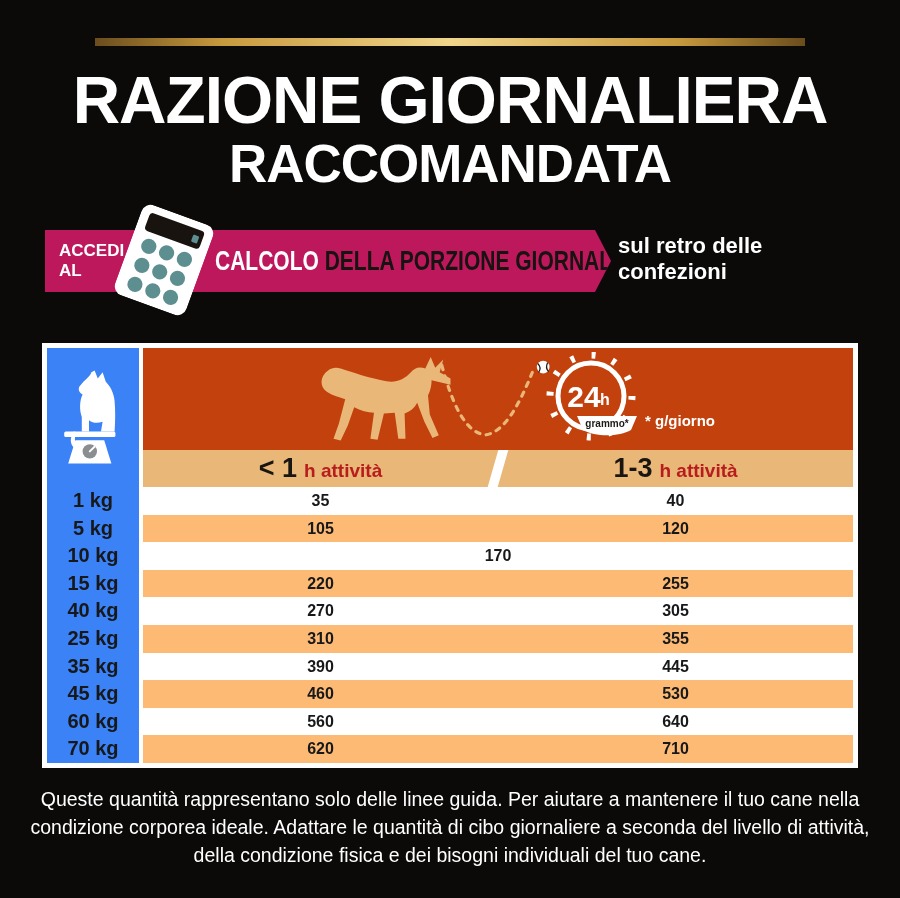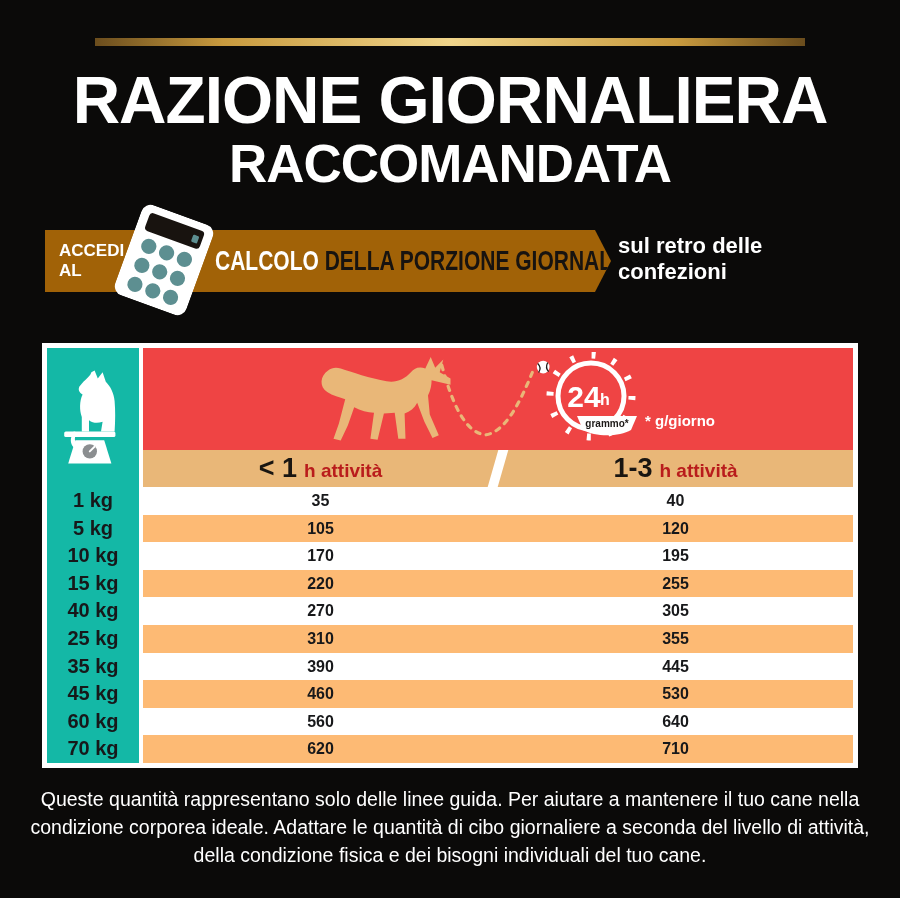--- a/index.html
+++ b/index.html
@@ -6,43 +6,43 @@
   .page{position:relative;width:900px;height:898px;background:#0b0a09;overflow:hidden;
         font-family:"Liberation Sans",sans-serif;}
 
   .gold-line{position:absolute;top:38px;left:95px;width:710px;height:8px;
     background:linear-gradient(90deg,#6b4d1d 0%,#c89a3e 18%,#f0d58b 50%,#c89a3e 82%,#6b4d1d 100%);}
 
   .title{position:absolute;top:64px;left:0;width:100%;text-align:center;color:#ffffff;font-weight:bold;}
   .title-l1{font-size:67px;line-height:1.08;letter-spacing:-1px;transform:scaleX(0.98);}
   .title-l2{font-size:54px;line-height:1.0;letter-spacing:-1px;transform:scaleX(0.98);}
 
-  .banner{position:absolute;top:230px;left:45px;width:566px;height:62px;background:#a16207;
+  .banner{position:absolute;top:230px;left:45px;width:566px;height:62px;background:#be185d;
     clip-path:polygon(0 0, calc(100% - 16px) 0, 100% 50%, calc(100% - 16px) 100%, 0 100%);}
   .access{position:absolute;left:14px;top:50%;transform:translateY(-50%);
     color:#ffffff;font-weight:bold;font-size:17px;line-height:1.15;width:70px;}
   .calc-text{position:absolute;left:170px;top:50%;transform:translateY(-50%) scaleX(0.75);
     transform-origin:left center;white-space:nowrap;font-weight:bold;font-size:28px;letter-spacing:0;}
   .calc-white{color:#ffffff;}
   .calc-black{color:#171310;}
   .calculator{position:absolute;left:126px;top:212px;width:76px;height:96px;
     transform:rotate(20deg);z-index:2;}
   .note{position:absolute;left:618px;top:233px;width:185px;color:#ffffff;
     font-weight:bold;font-size:22px;line-height:1.18;}
 
   .table{position:absolute;left:42px;top:343px;width:816px;height:425px;
     background:#ffffff;border:5px solid #ffffff;box-sizing:border-box;display:flex;}
-  .left-col{width:92px;background:#14b8a6;display:flex;flex-direction:column;}
+  .left-col{width:92px;background:#3b82f6;display:flex;flex-direction:column;}
   .left-icon-area{height:139px;display:flex;justify-content:center;align-items:flex-start;
     padding-top:7px;box-sizing:border-box;}
   .weight-cell{height:27.6px;line-height:27.6px;text-align:center;
     font-weight:bold;font-size:20px;color:#17181a;}
   .divider{width:4px;background:#ffffff;}
   .data-col{flex:1;display:flex;flex-direction:column;min-width:0;}
-  .data-header{height:102px;background:#ef4444;position:relative;}
+  .data-header{height:102px;background:#c2410c;position:relative;}
   .dog-svg{position:absolute;left:166px;top:8px;width:148px;height:90px;}
   .traj-svg{position:absolute;left:294px;top:10px;width:120px;height:86px;}
   .clock-svg{position:absolute;left:400px;top:4px;width:236px;height:96px;}
   .data-subheader{height:37px;background:#e9b778;display:flex;position:relative;}
   .sub-half{flex:1;display:flex;align-items:center;justify-content:center;}
   .sub-inner{display:inline-flex;align-items:baseline;gap:7px;}
   .sub-big{font-size:27px;font-weight:bold;color:#191511;}
   .sub-small{font-size:19px;font-weight:bold;color:#b91c1c;}
   .slash{position:absolute;left:calc(50% - 5px);top:0;width:10px;height:100%;
     background:#ffffff;transform:skewX(-16deg);}
@@ -170,21 +170,20 @@
     <div class="cell">40</div>
   </div>
 
   <div class="data-row alt">
     <div class="cell">105</div>
     <div class="cell">120</div>
   </div>
 
   <div class="data-row">
     <div class="cell">170</div>
-    <div class="cell">195</div>
   </div>
 
   <div class="data-row alt">
     <div class="cell">220</div>
     <div class="cell">255</div>
   </div>
 
   <div class="data-row">
     <div class="cell">270</div>
     <div class="cell">305</div>

